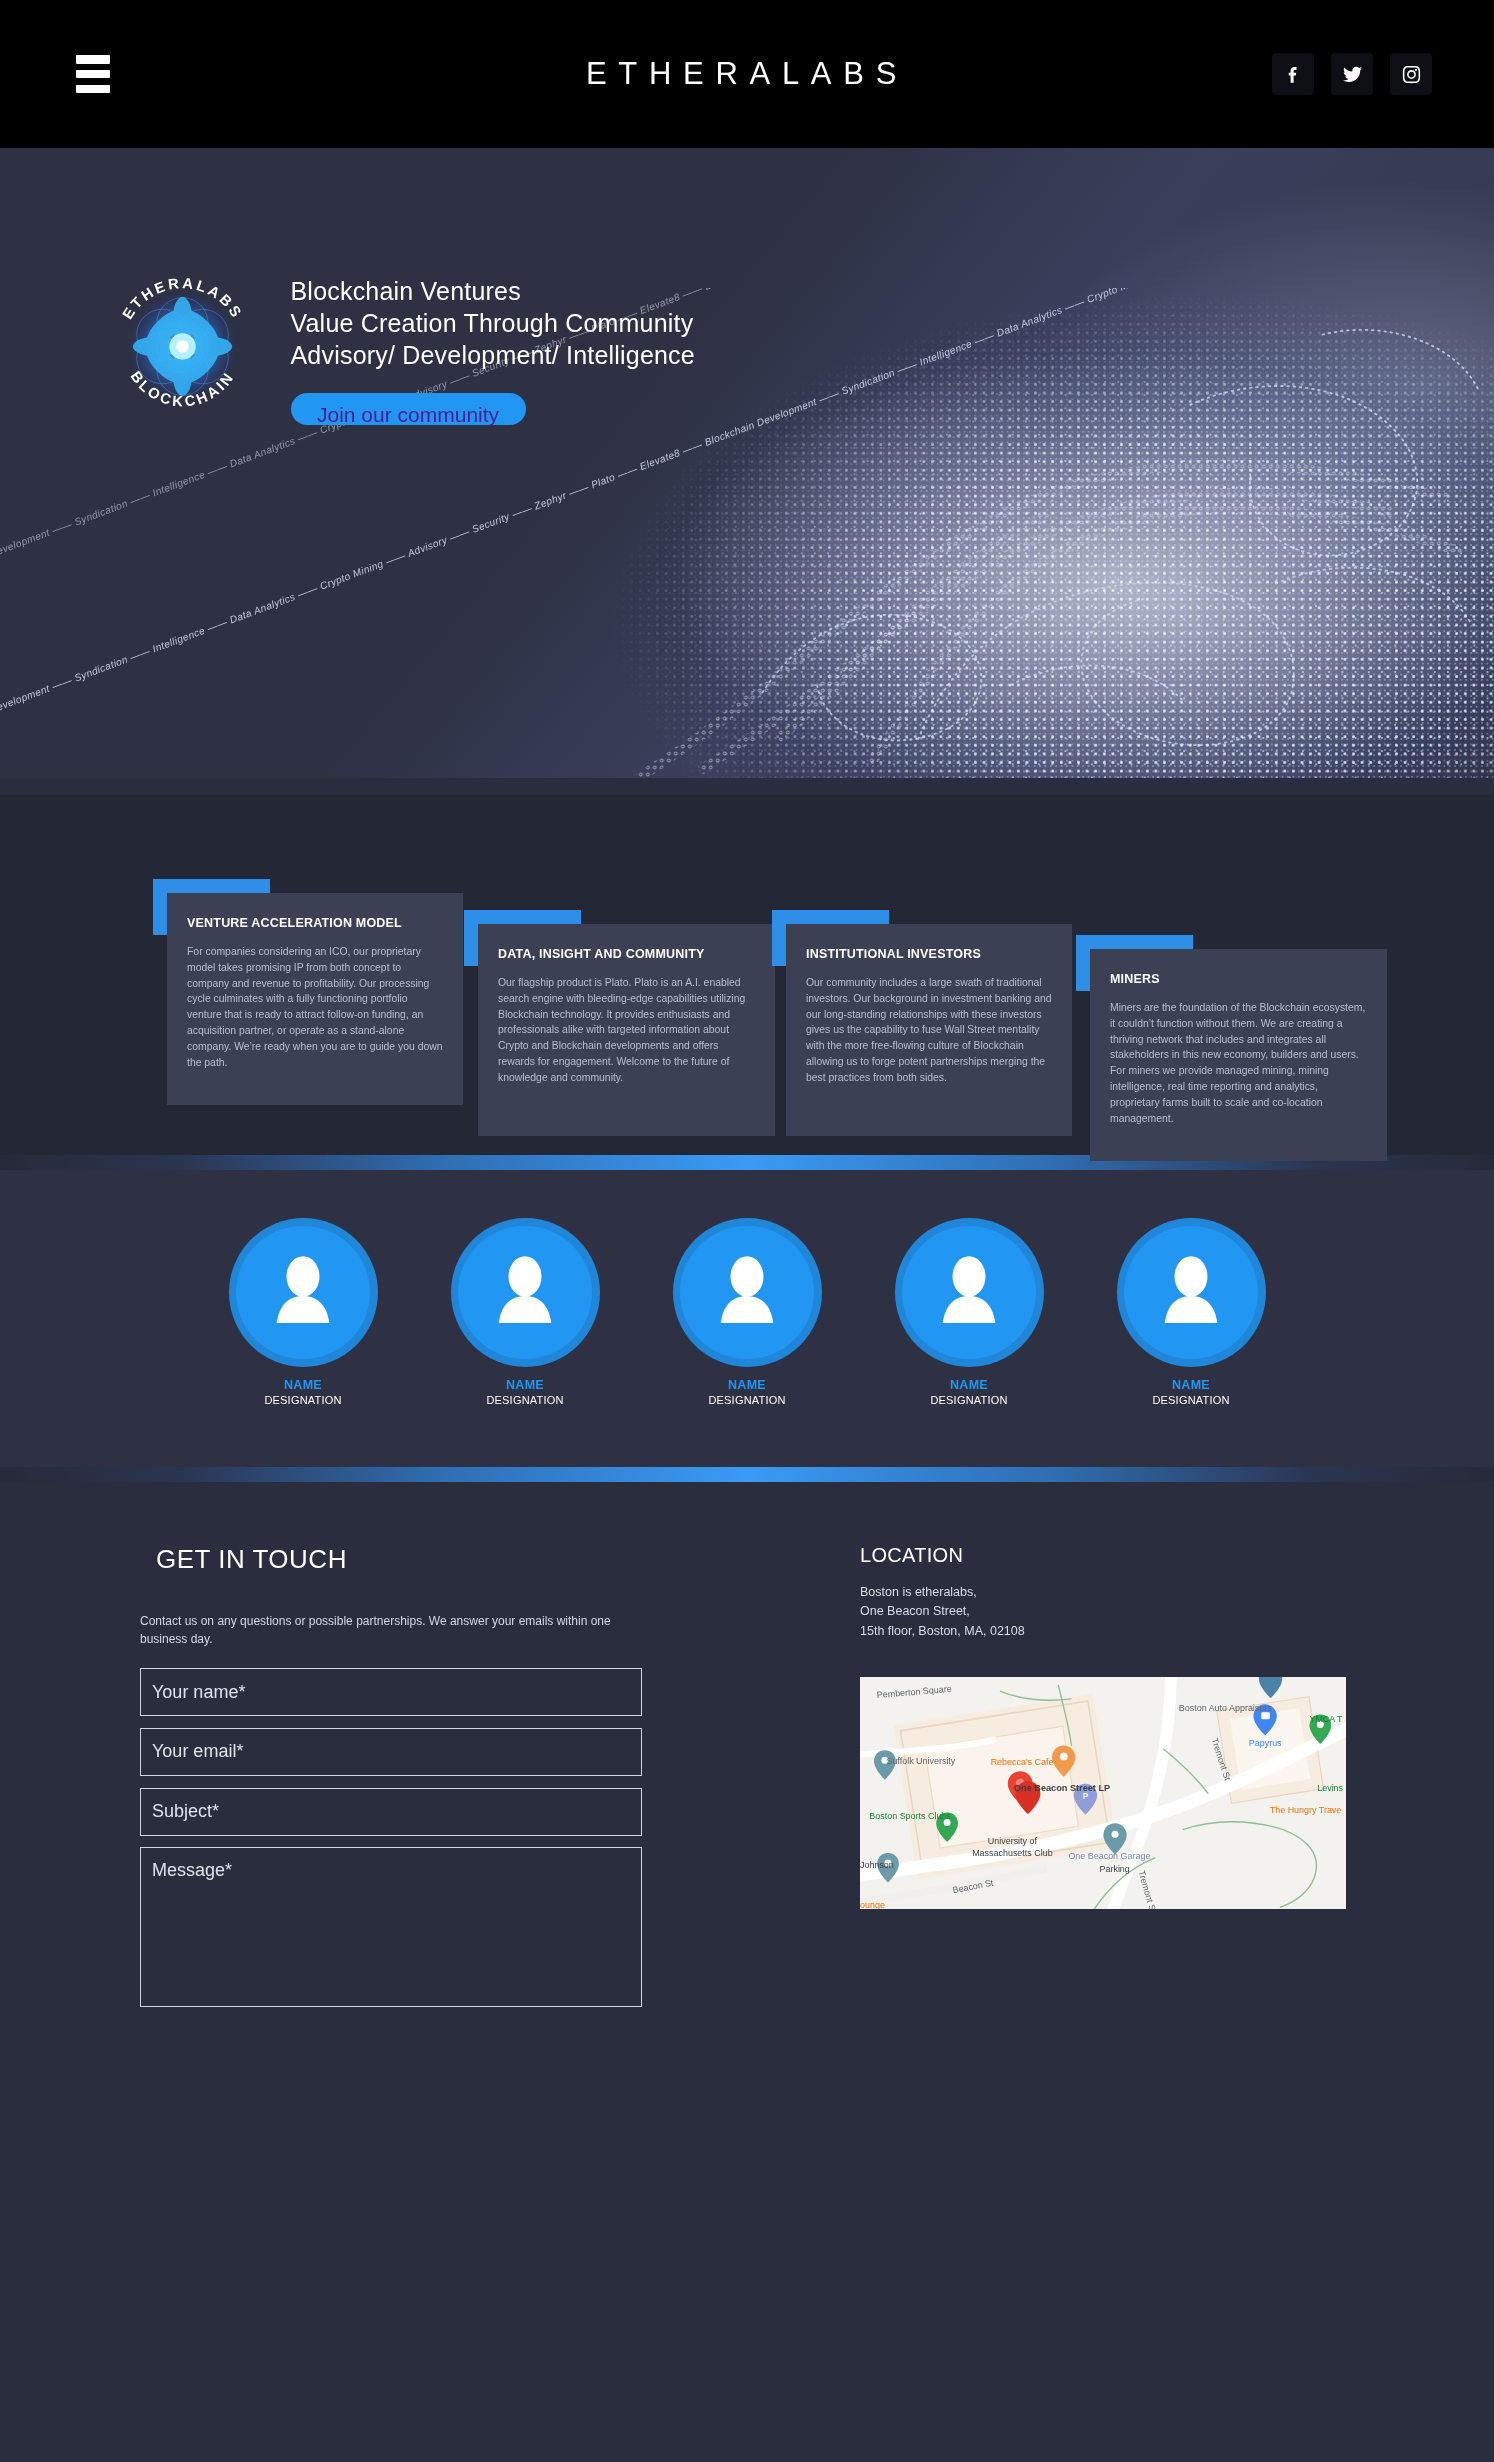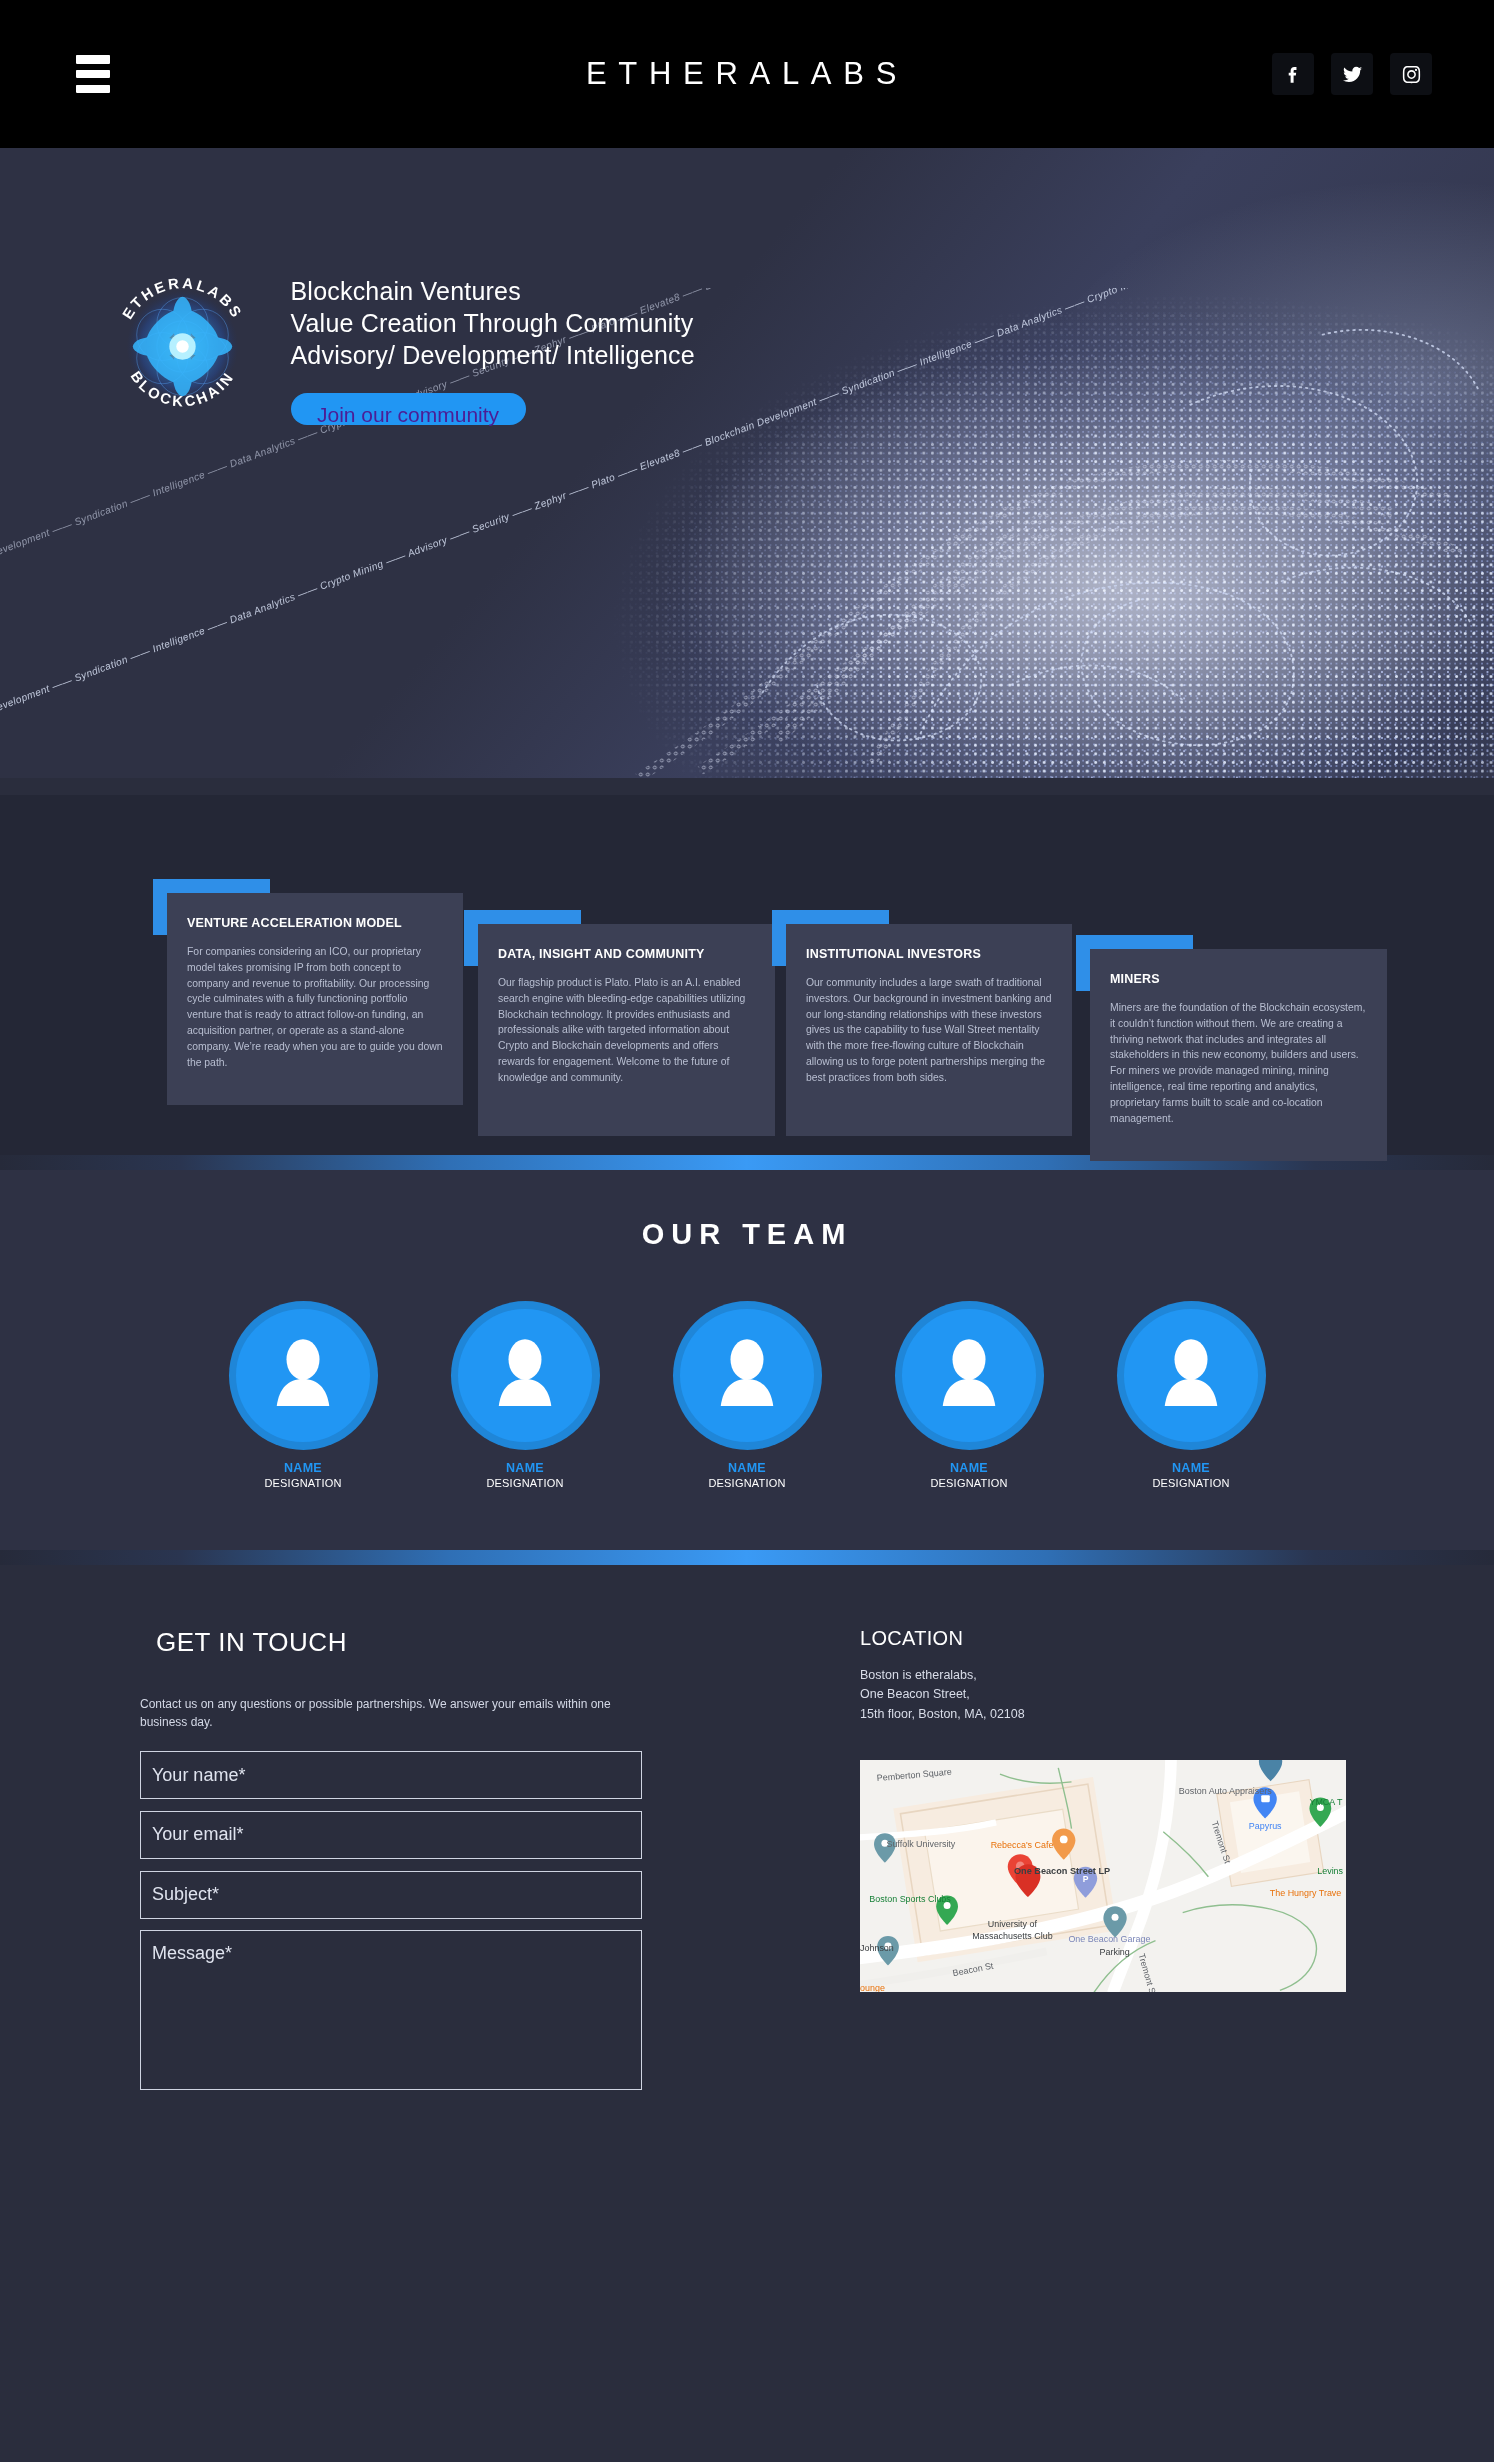--- a/index.html
+++ b/index.html
@@ -331,21 +331,20 @@
         <p>Miners are the foundation of the Blockchain ecosystem, it couldn’t function without them. We are creating a thriving network that includes and integrates all stakeholders in this new economy, builders and users. For miners we provide managed mining, mining intelligence, real time reporting and analytics, proprietary farms built to scale and co-location management.</p>
       </div>
     </div>
 
   </div>
 </div>
 
 <div class="divider-center"></div>
 
 <div class="team-sec">
-  <div class="team-title">OUR TEAM</div>
   <div class="team-row">
 
     <div class="member">
       <div class="avatar">
         <svg viewBox="0 0 120 120">
           <ellipse cx="60" cy="38" rx="22" ry="27" fill="#ffffff"></ellipse>
           <path d="M60 64c-20 0-32 13-35 36h70c-3-23-15-36-35-36z" fill="#ffffff"></path>
         </svg>
       </div>
       <div class="m-name">NAME</div>

